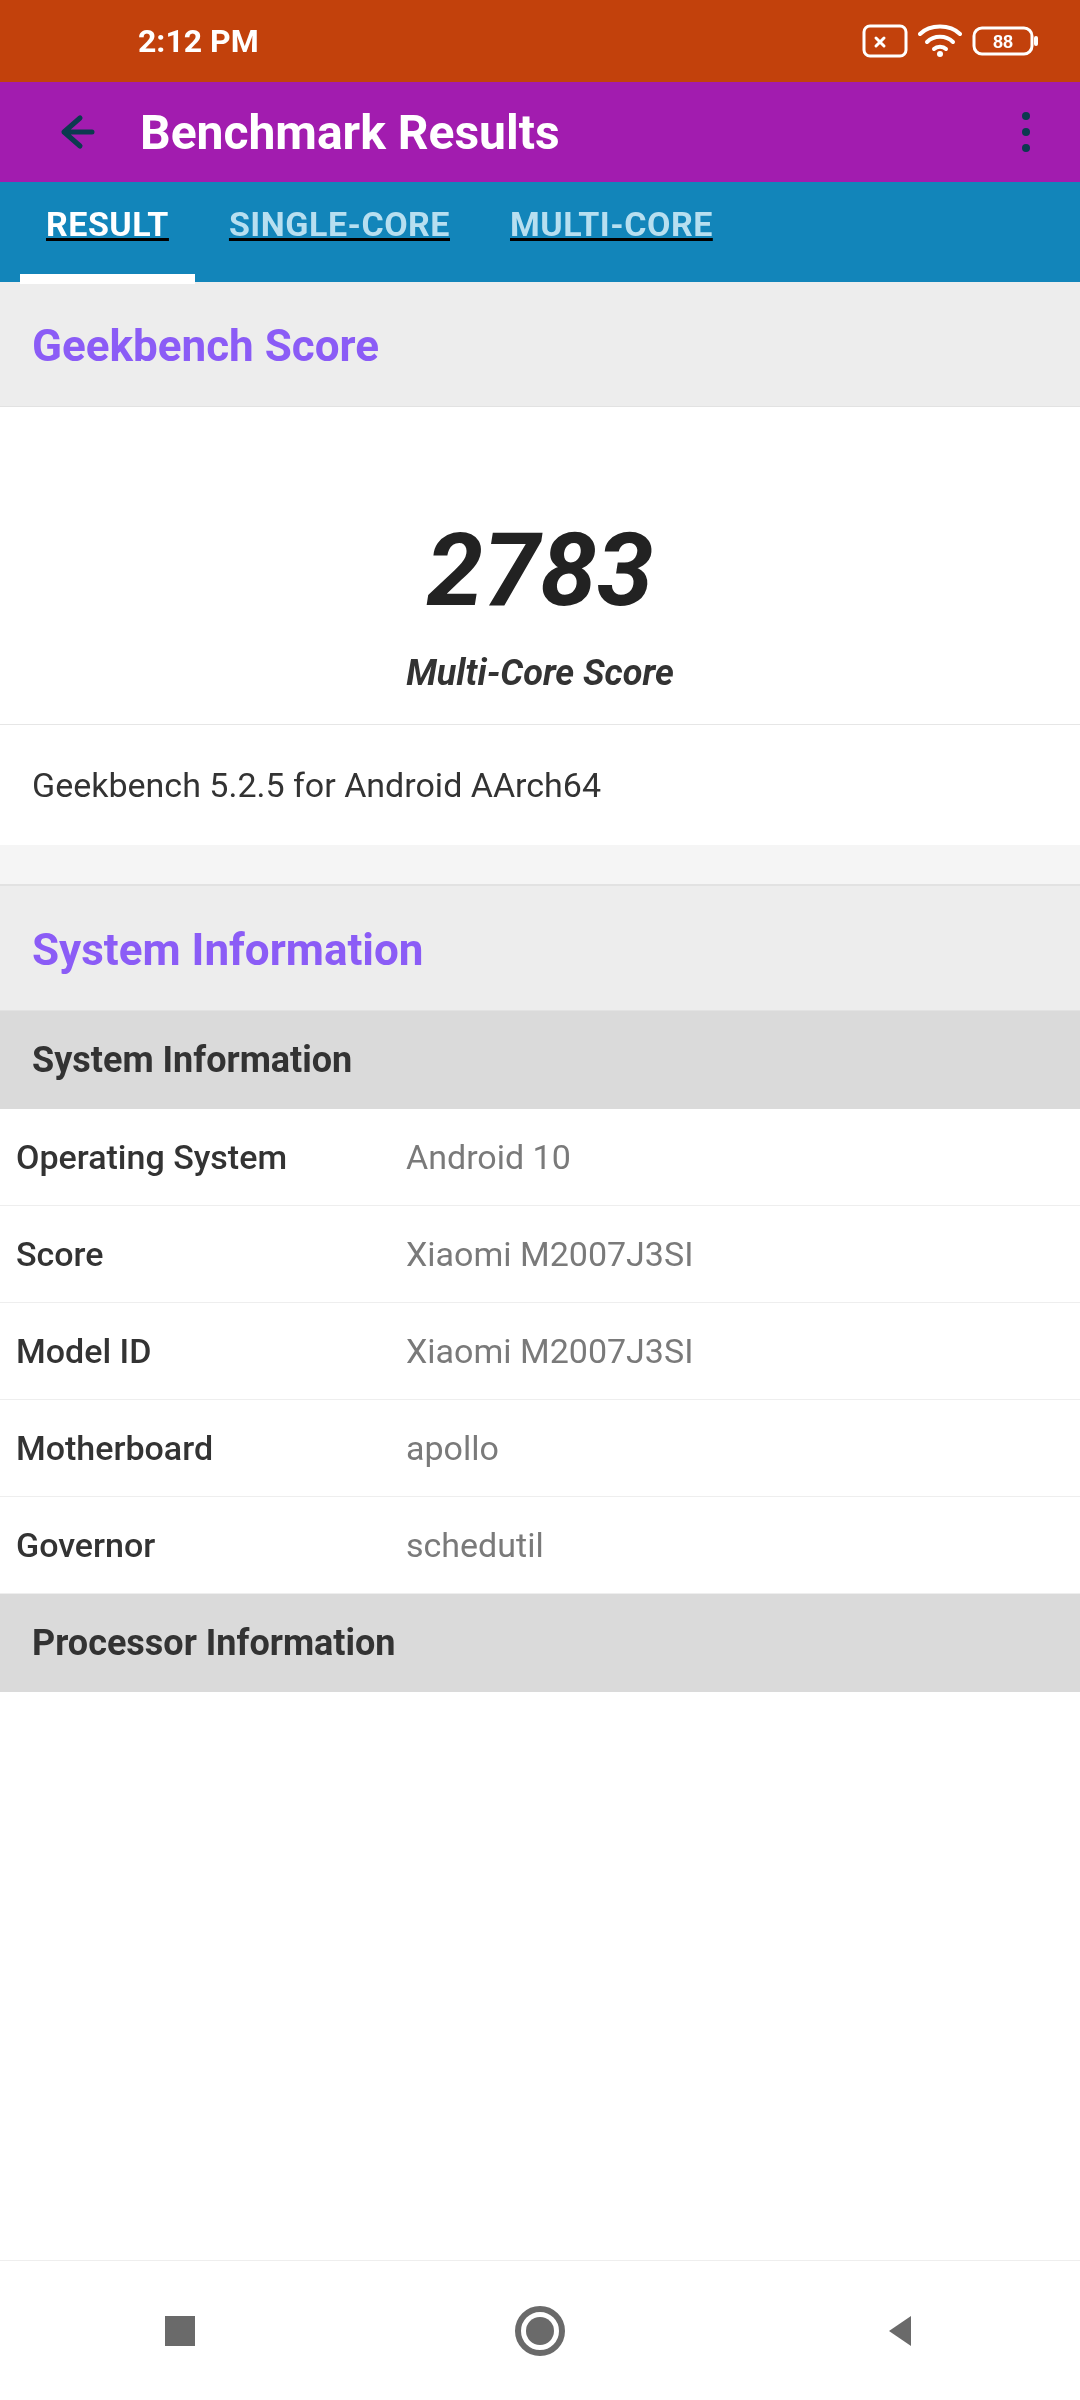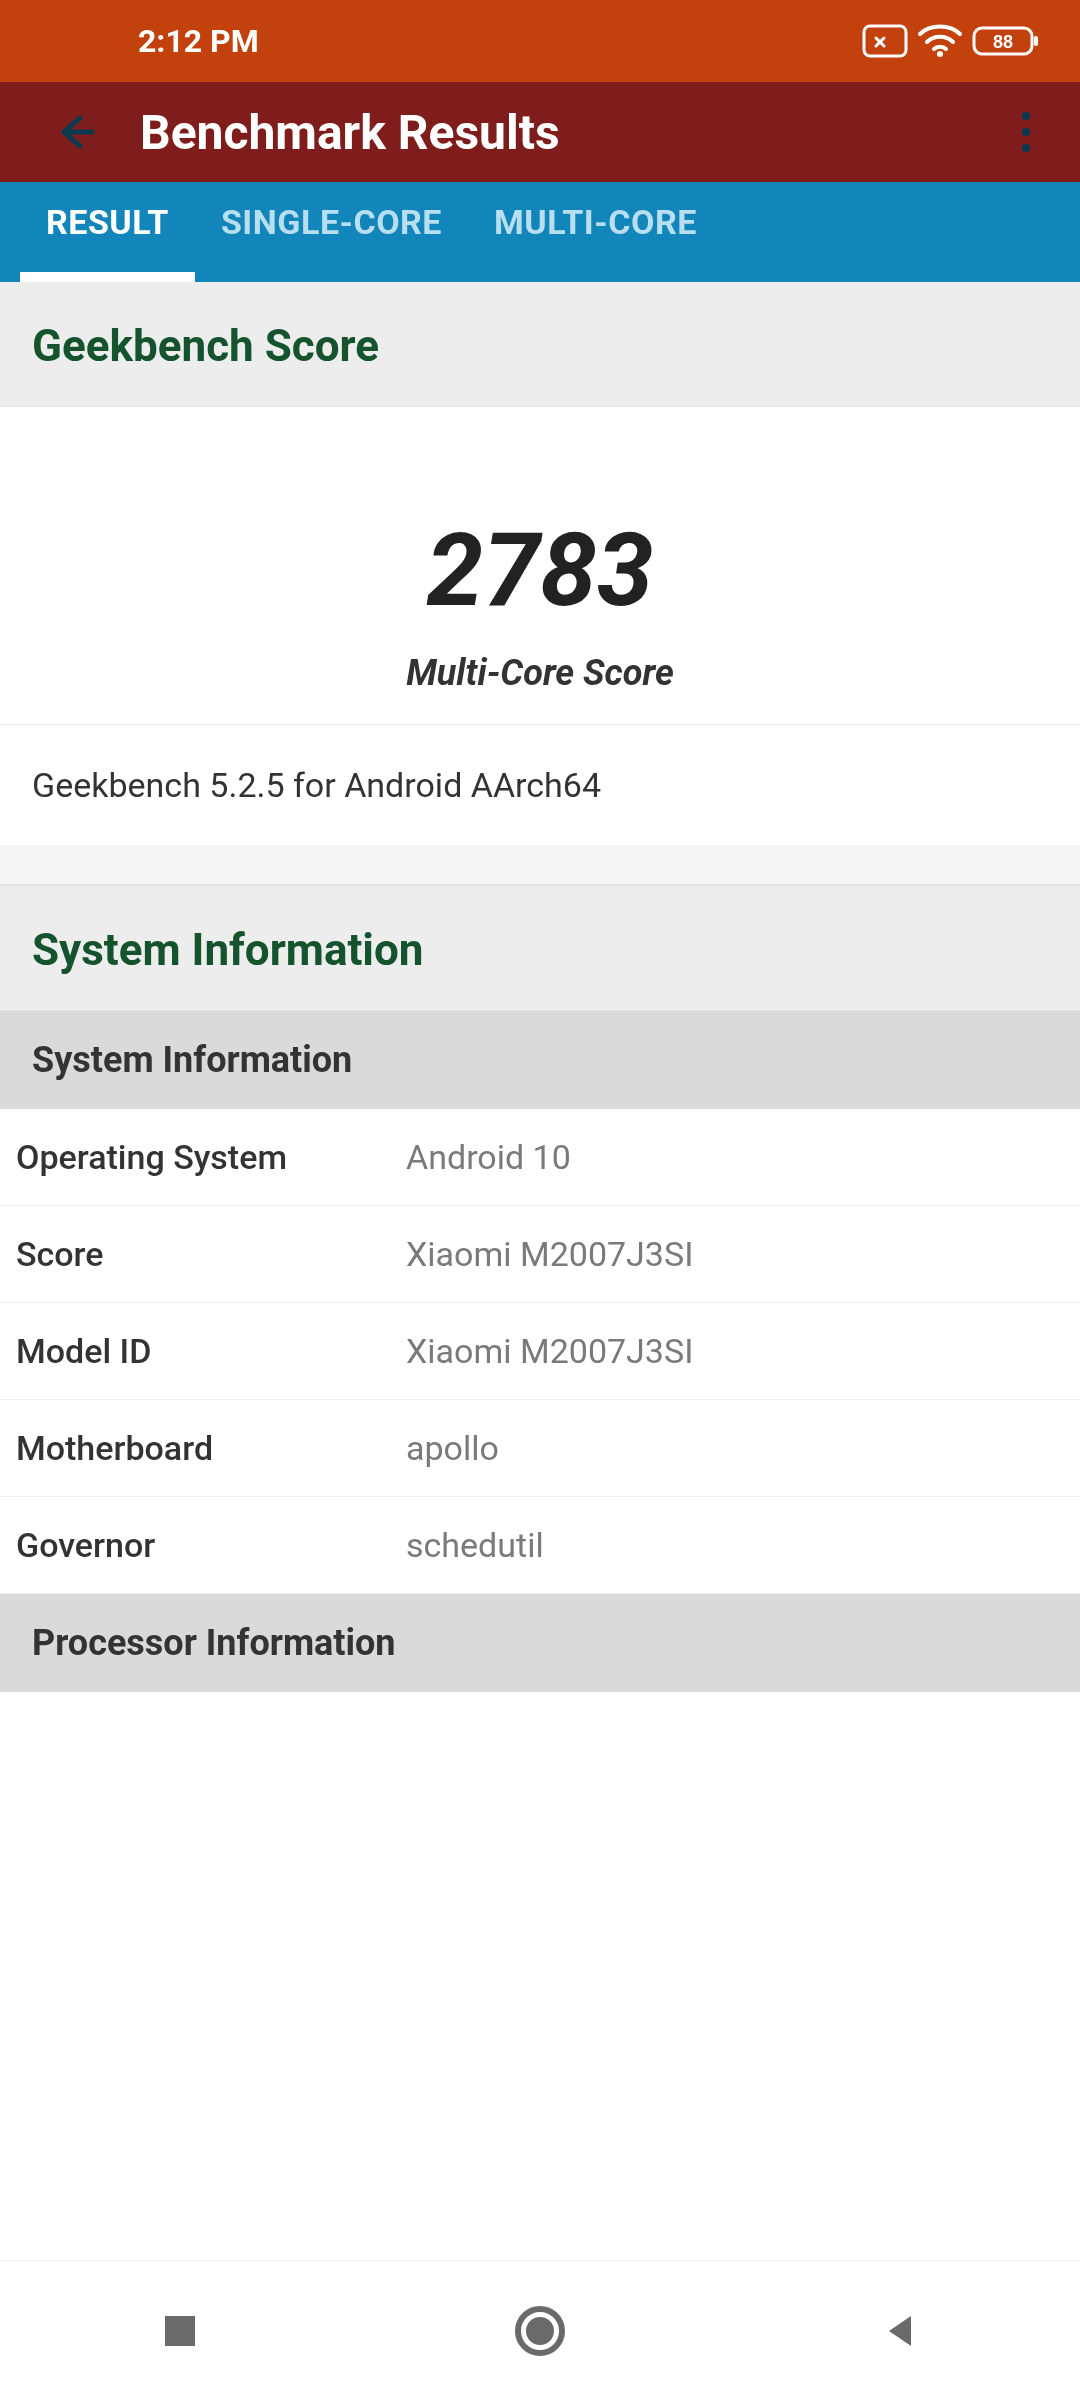--- a/index.html
+++ b/index.html
@@ -4,33 +4,33 @@
 <style>
   * { box-sizing: border-box; margin: 0; padding: 0; }
   html, body { width: 1080px; height: 2400px; font-family: Roboto, -apple-system, 'Segoe UI', Arial, sans-serif; background: #fff; overflow: hidden; }
 
   
   .status-bar { height: 82px; background: #c2410c; color: #fff; display: flex; align-items: center; justify-content: space-between; padding: 0 40px 0 138px; font-size: 32px; font-weight: 700; }
   .status-right { display: flex; align-items: center; gap: 10px; }
   .status-right svg { display: block; }
 
   
-  .app-bar { height: 100px; background: #7f1d1d; display: flex; align-items: center; padding: 0 24px 0 44px; }
+  .app-bar { height: 100px; background: #a21caf; display: flex; align-items: center; padding: 0 24px 0 44px; }
   .back-btn { width: 60px; height: 60px; display: flex; align-items: center; justify-content: center; margin-right: 36px; cursor: pointer; }
   .app-title { flex: 1; color: #fff; font-size: 48px; font-weight: 700; }
   .kebab { width: 60px; height: 60px; display: flex; align-items: center; justify-content: center; cursor: pointer; }
 
   
-  .tabs { height: 100px; background: #1285ba; display: flex; align-items: flex-end; padding: 0 20px; gap: 0; }
+  .tabs { height: 100px; background: #1285ba; display: flex; align-items: center; padding: 0 20px; gap: 8px; text-decoration: underline; }
   .tab { color: #b7dff0; font-size: 34px; font-weight: 700; letter-spacing: .5px; padding: 24px 26px 30px; border-bottom: 10px solid transparent; cursor: pointer; }
   .tab.active { color: #fff; border-bottom-color: #fff; }
 
   
   .section-header { background: #ededed; padding: 38px 32px 34px; border-bottom: 1px solid #e2e2e2; }
-  .section-header h2 { font-size: 44px; font-weight: 700; color: #14532d; }
+  .section-header h2 { font-size: 44px; font-weight: 700; color: #8b5cf6; }
 
   
   .scores { background: #fff; padding: 30px 0 10px; }
   .score-block { text-align: center; padding: 46px 0 20px; }
   .score-value { font-size: 102px; font-weight: 700; color: #222; line-height: 1.05; }
   .score-label { font-size: 36px; font-weight: 700; color: #333; margin-top: 28px; }
 
   
   .version-row { background: #fff; border-top: 1px solid #e6e6e6; padding: 40px 32px; font-size: 34px; color: #333; }
 

